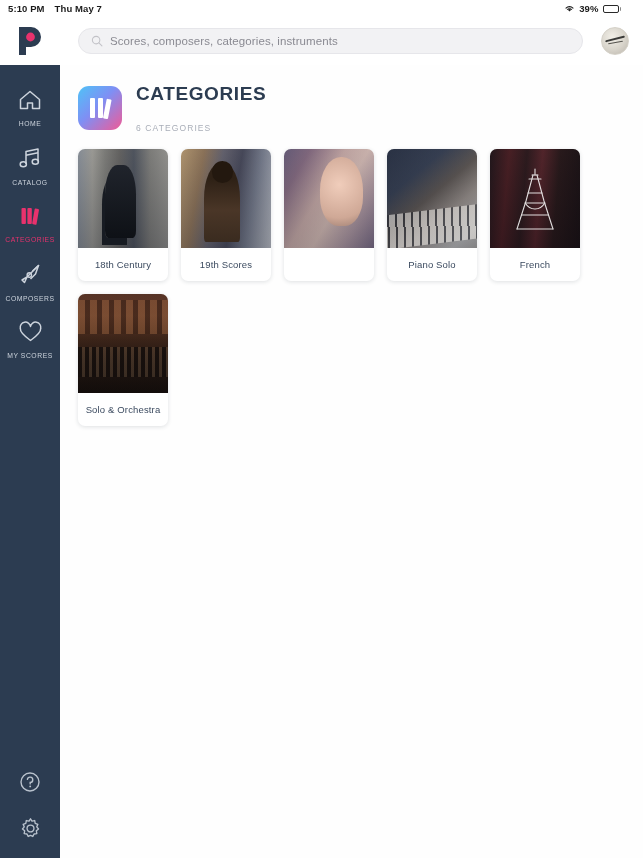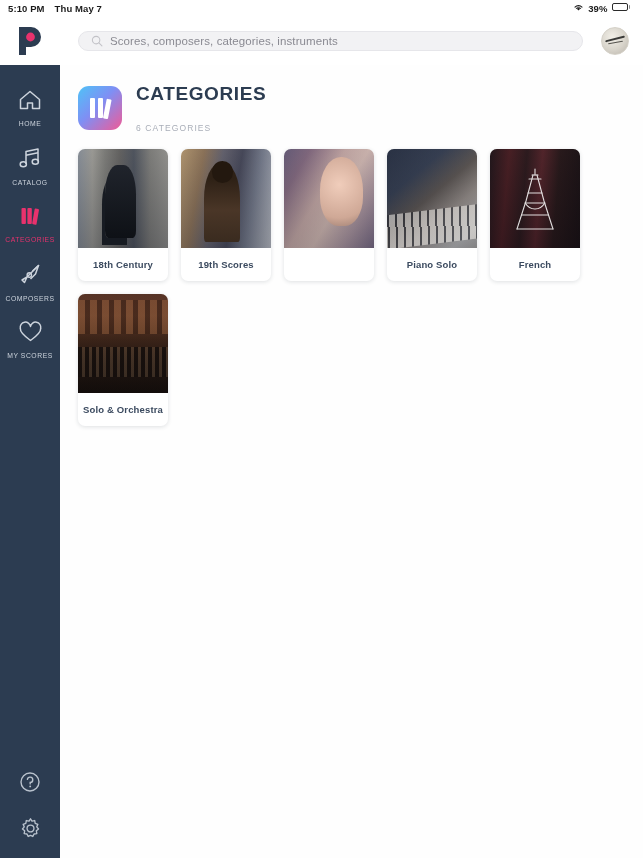--- a/index.html
+++ b/index.html
@@ -7,28 +7,28 @@
   body {
     font-family: "Liberation Sans", sans-serif;
     background:#ffffff;
     overflow:hidden;
     -webkit-font-smoothing:antialiased;
   }
   
   .statusbar{
     height:17px; width:643px;
     display:flex; align-items:center;
-    padding:0 13px 0 8px;
+    padding:0 22px 0 8px;
     font-size:9.5px; font-weight:bold; color:#1a1a1a;
     background:#ffffff;
     letter-spacing:0.1px;
   }
   .sb-time{ margin-right:10px; }
   .sb-spacer{ flex:1; }
-  .sb-right{ display:flex; align-items:flex-start; gap:4px; }
+  .sb-right{ display:flex; align-items:center; gap:4px; }
   .wifi{ width:11px; height:9px; display:block; }
   .batt{ display:flex; align-items:center; gap:1px; }
   .batt-body{
     width:16px; height:8px; border:1px solid #2a2a2a; border-radius:2px;
     padding:1px; position:relative;
   }
   .batt-fill{ height:100%; background:#1a1a1a; border-radius:1px; }
   .batt-cap{ width:1.5px; height:4px; background:#8a8a8a; border-radius:0 1px 1px 0; }
 
   
@@ -37,21 +37,21 @@
     display:flex; align-items:center;
     background:#ffffff;
     padding:0 14px 0 0;
   }
   .logo-wrap{
     width:60px; min-width:60px; height:48px;
     display:flex; align-items:center; justify-content:center;
   }
   .logo{ width:28px; height:30px; display:block; }
   .searchbar{
-    flex:1; height:20px;
+    flex:1; height:26px;
     background:#f2f2f4;
     border:0.5px solid #e6e6ea;
     border-radius:13px;
     display:flex; align-items:center;
     padding:0 12px;
     margin-left:18px; margin-right:18px;
   }
   .search-icon{ width:12px; height:12px; margin-right:7px; opacity:.45; }
   .search-ph{ font-size:11.5px; color:#8a8a92; letter-spacing:.1px; }
   .avatar{
@@ -124,21 +124,21 @@
     width:90px; border-radius:7px; background:#ffffff;
     box-shadow:0 1px 4px rgba(30,40,60,.14);
     overflow:hidden; cursor:pointer;
   }
   .card-img{
     width:90px; height:99px; position:relative; overflow:hidden;
     background:#5b6374;
   }
   .card-label{
     height:33px; display:flex; align-items:center; justify-content:center;
-    font-size:9.5px; color:#3b4a5f; font-weight:700; letter-spacing:.15px;
+    font-size:9.5px; color:#3b4a5f; font-weight:400; letter-spacing:.15px;
     padding:0 4px; text-align:center;
   }
   .badge-ov{
     position:absolute; left:50%; top:50%; transform:translate(-50%,-50%);
     width:20px; height:20px; opacity:.92;
   }
   .eiffel-ov{
     position:absolute; left:50%; top:52%; transform:translate(-50%,-50%);
     width:46px; height:66px; opacity:.85;
   }

